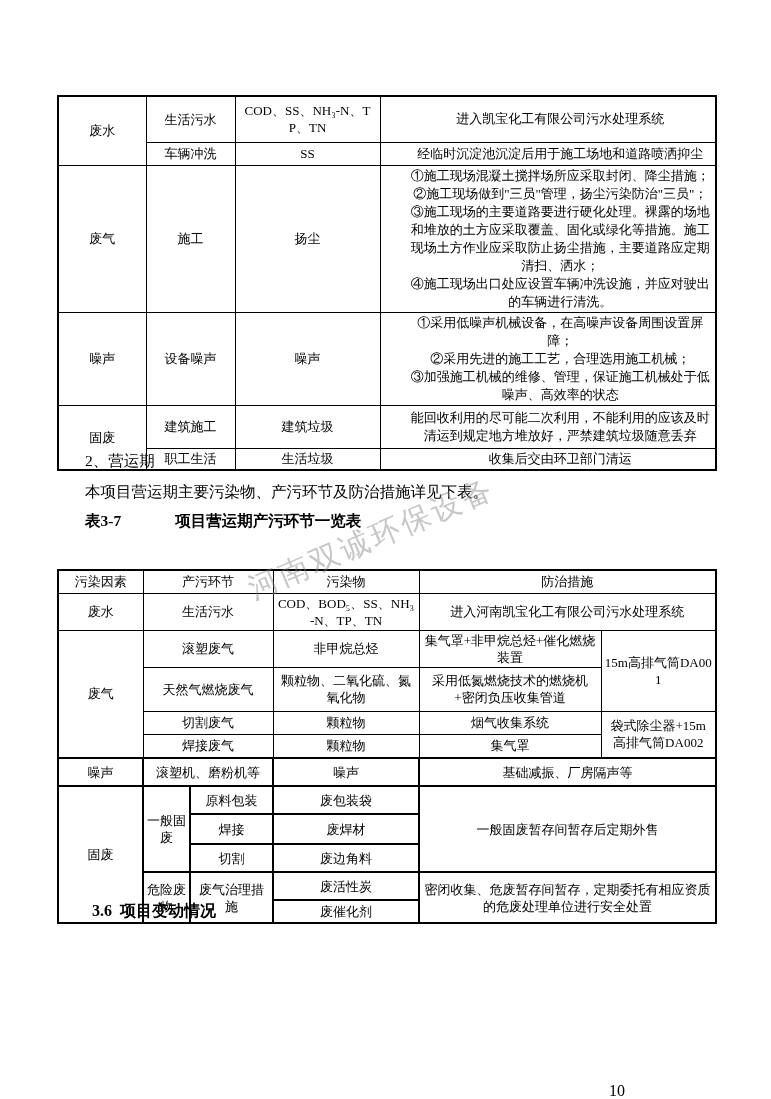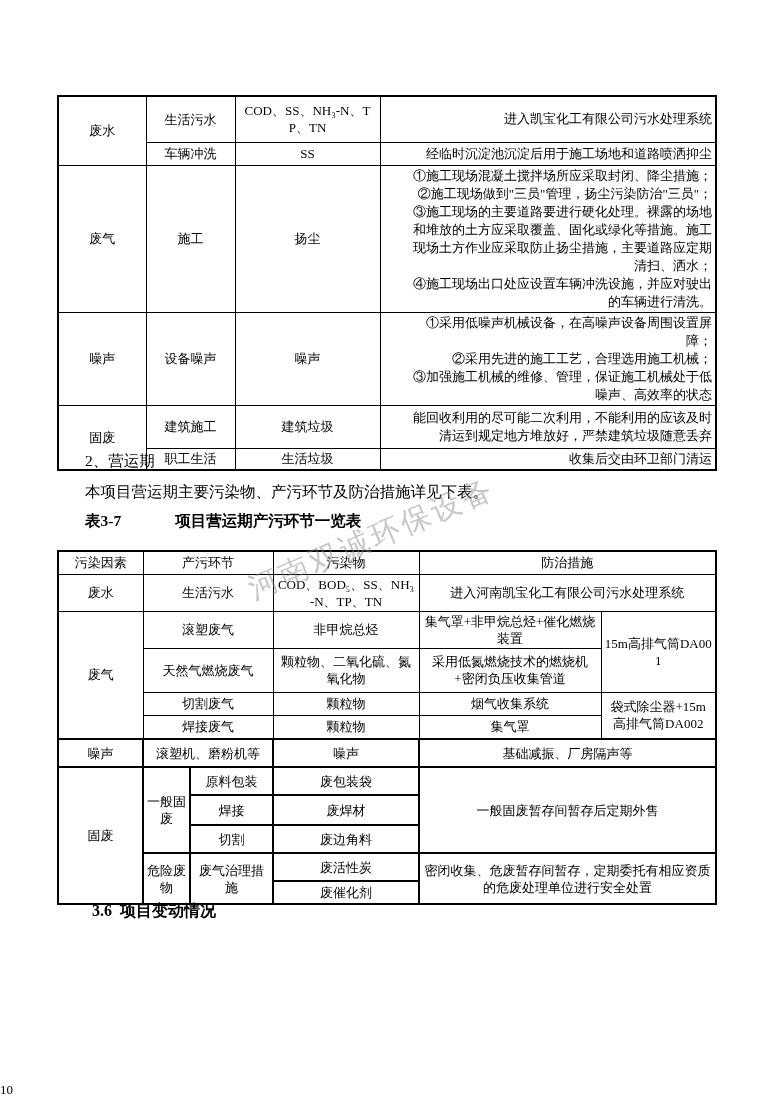--- a/index.html
+++ b/index.html
@@ -11,40 +11,40 @@
   .page{position:absolute;left:0;top:0;width:771px;height:1099px;overflow:hidden;}
 
   
   .t{border-collapse:collapse;table-layout:fixed;position:absolute;border:2px solid #000;}
   .t td{
     border:1px solid #000;font-size:13px;line-height:17px;
     text-align:center;vertical-align:middle;padding:1px 3px;
     word-break:break-all;overflow:hidden;
   }
   .t1{left:57px;top:95px;width:658px;}
-  .t2{left:57px;top:550px;width:658px;}
-  .t td.left{text-align:right;padding-left:28px;}
+  .t2{left:57px;top:569px;width:658px;}
+  .t td.left{text-align:center;padding-left:28px;}
   .t1 td.meas{line-height:18px;}
   .t2 tr.thk td{border-width:2px;}
   .t2 td.narrow{padding:1px 1px;}
 
   
   .txt{position:absolute;font-size:15.5px;line-height:20px;white-space:nowrap;}
   .item-label{left:85px;top:451px;text-align:center;}
   .intro{left:85px;top:482px;}
   .caption{left:85px;top:511px;font-weight:bold;}
   .caption .ttl{margin-left:54px;}
   .h36{left:48px;top:901px;font-weight:bold;font-size:16px;margin-left:44px;}
   .h36 .sp{margin-left:8px;}
   .para{
     position:absolute;left:48px;top:934px;width:678px;
     font-size:15.5px;line-height:38px;text-align:justify;text-indent:31px;
     white-space:normal;
   }
-  .pageno{position:absolute;left:0;top:1082px;width:625px;text-align:left;font-size:13px;}
+  .pageno{position:absolute;left:0;top:1082px;width:625px;text-align:right;font-size:16px;}
 
   
   .watermark{
     position:absolute;left:250px;top:570px;
     transform:rotate(-23deg);transform-origin:0 50%;
     font-size:30px;letter-spacing:3px;white-space:nowrap;
     color:rgba(130,130,130,0.45);z-index:5;pointer-events:none;
   }
 </style>
 </head>

